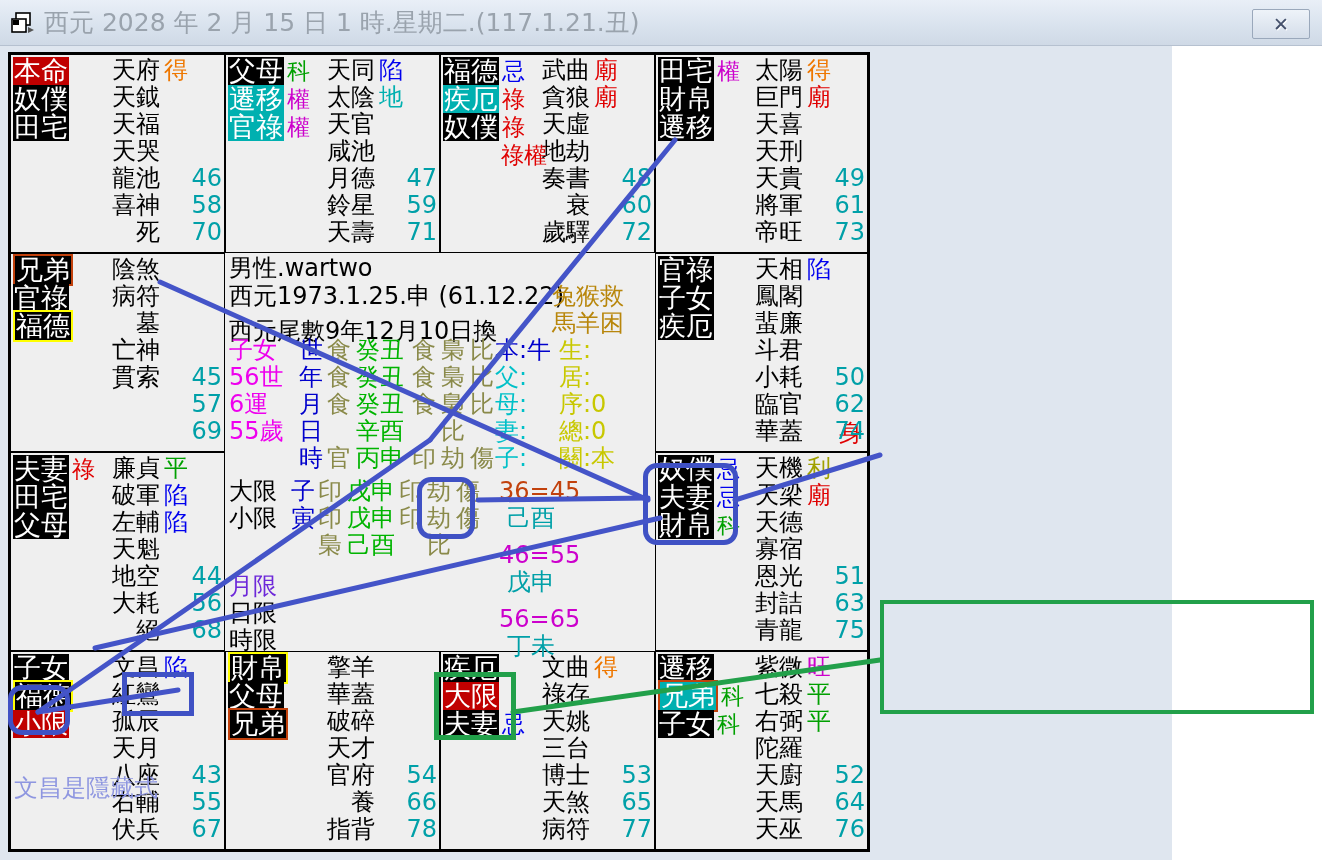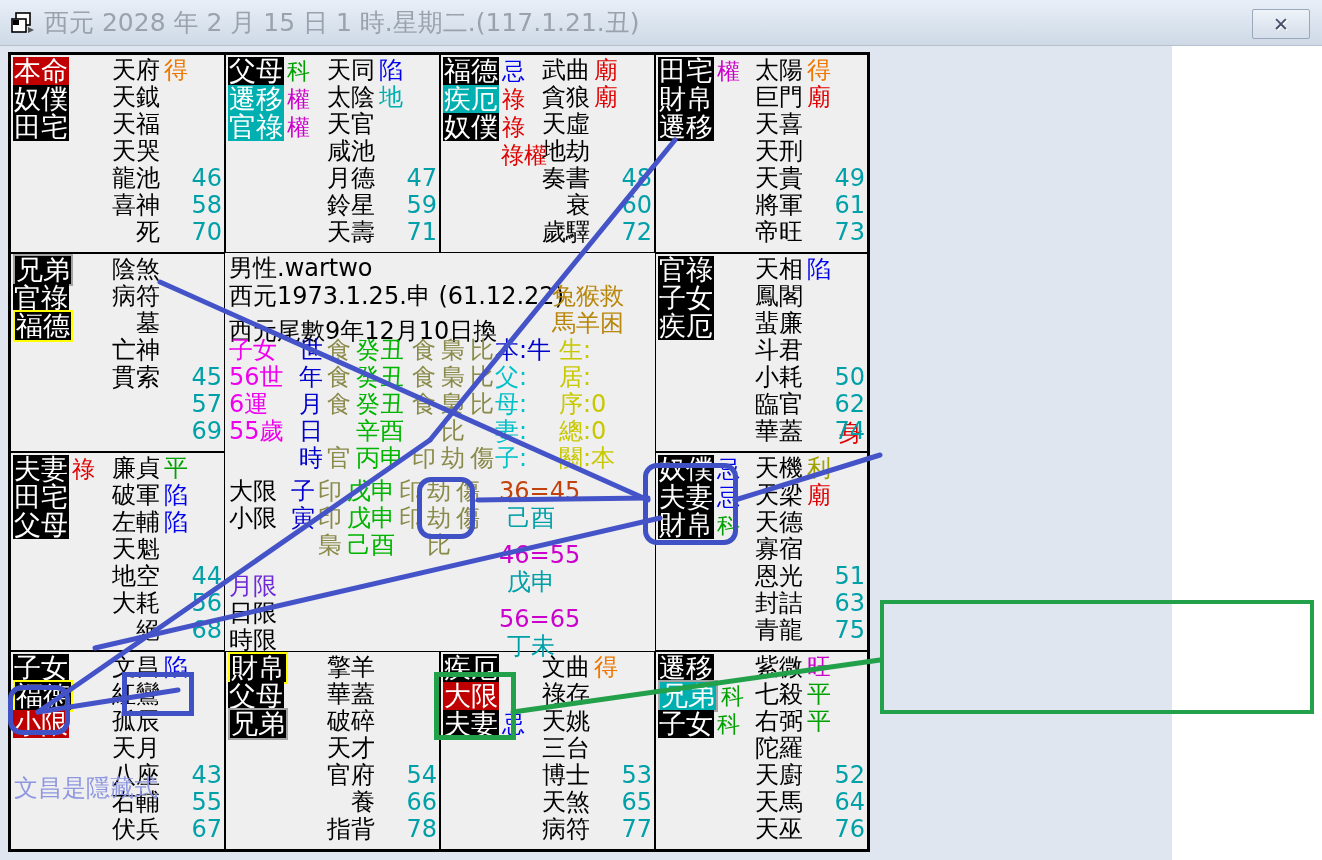--- a/index.html
+++ b/index.html
@@ -71,21 +71,21 @@
   }
   .tagrow { display: flex; align-items: center; height: 28px; }
   .tag {
     font-size: 27px; line-height: 28px;
     padding: 0 1px; white-space: nowrap;
     font-family: "DejaVu Sans","Liberation Sans",sans-serif;
   }
   .tag.black { background:#000; color:#fff; }
   .tag.red   { background:#c00000; color:#fff; }
   .tag.cyan  { background:#00b0b0; color:#fff; }
-  .tag.bm { border:2px solid #a3a3a3; }
+  .tag.bm { border:2px solid #c2410c; }
   .tag.by { border:2px solid #ffff00; }
   .sidemark {
     font-size: 23px; line-height: 28px; margin-left: 3px;
     white-space: nowrap;
   }
   
   .stars {
     position: absolute; right: 2px; top: 2px;
     display: flex; flex-direction: column;
     align-items: flex-end;

